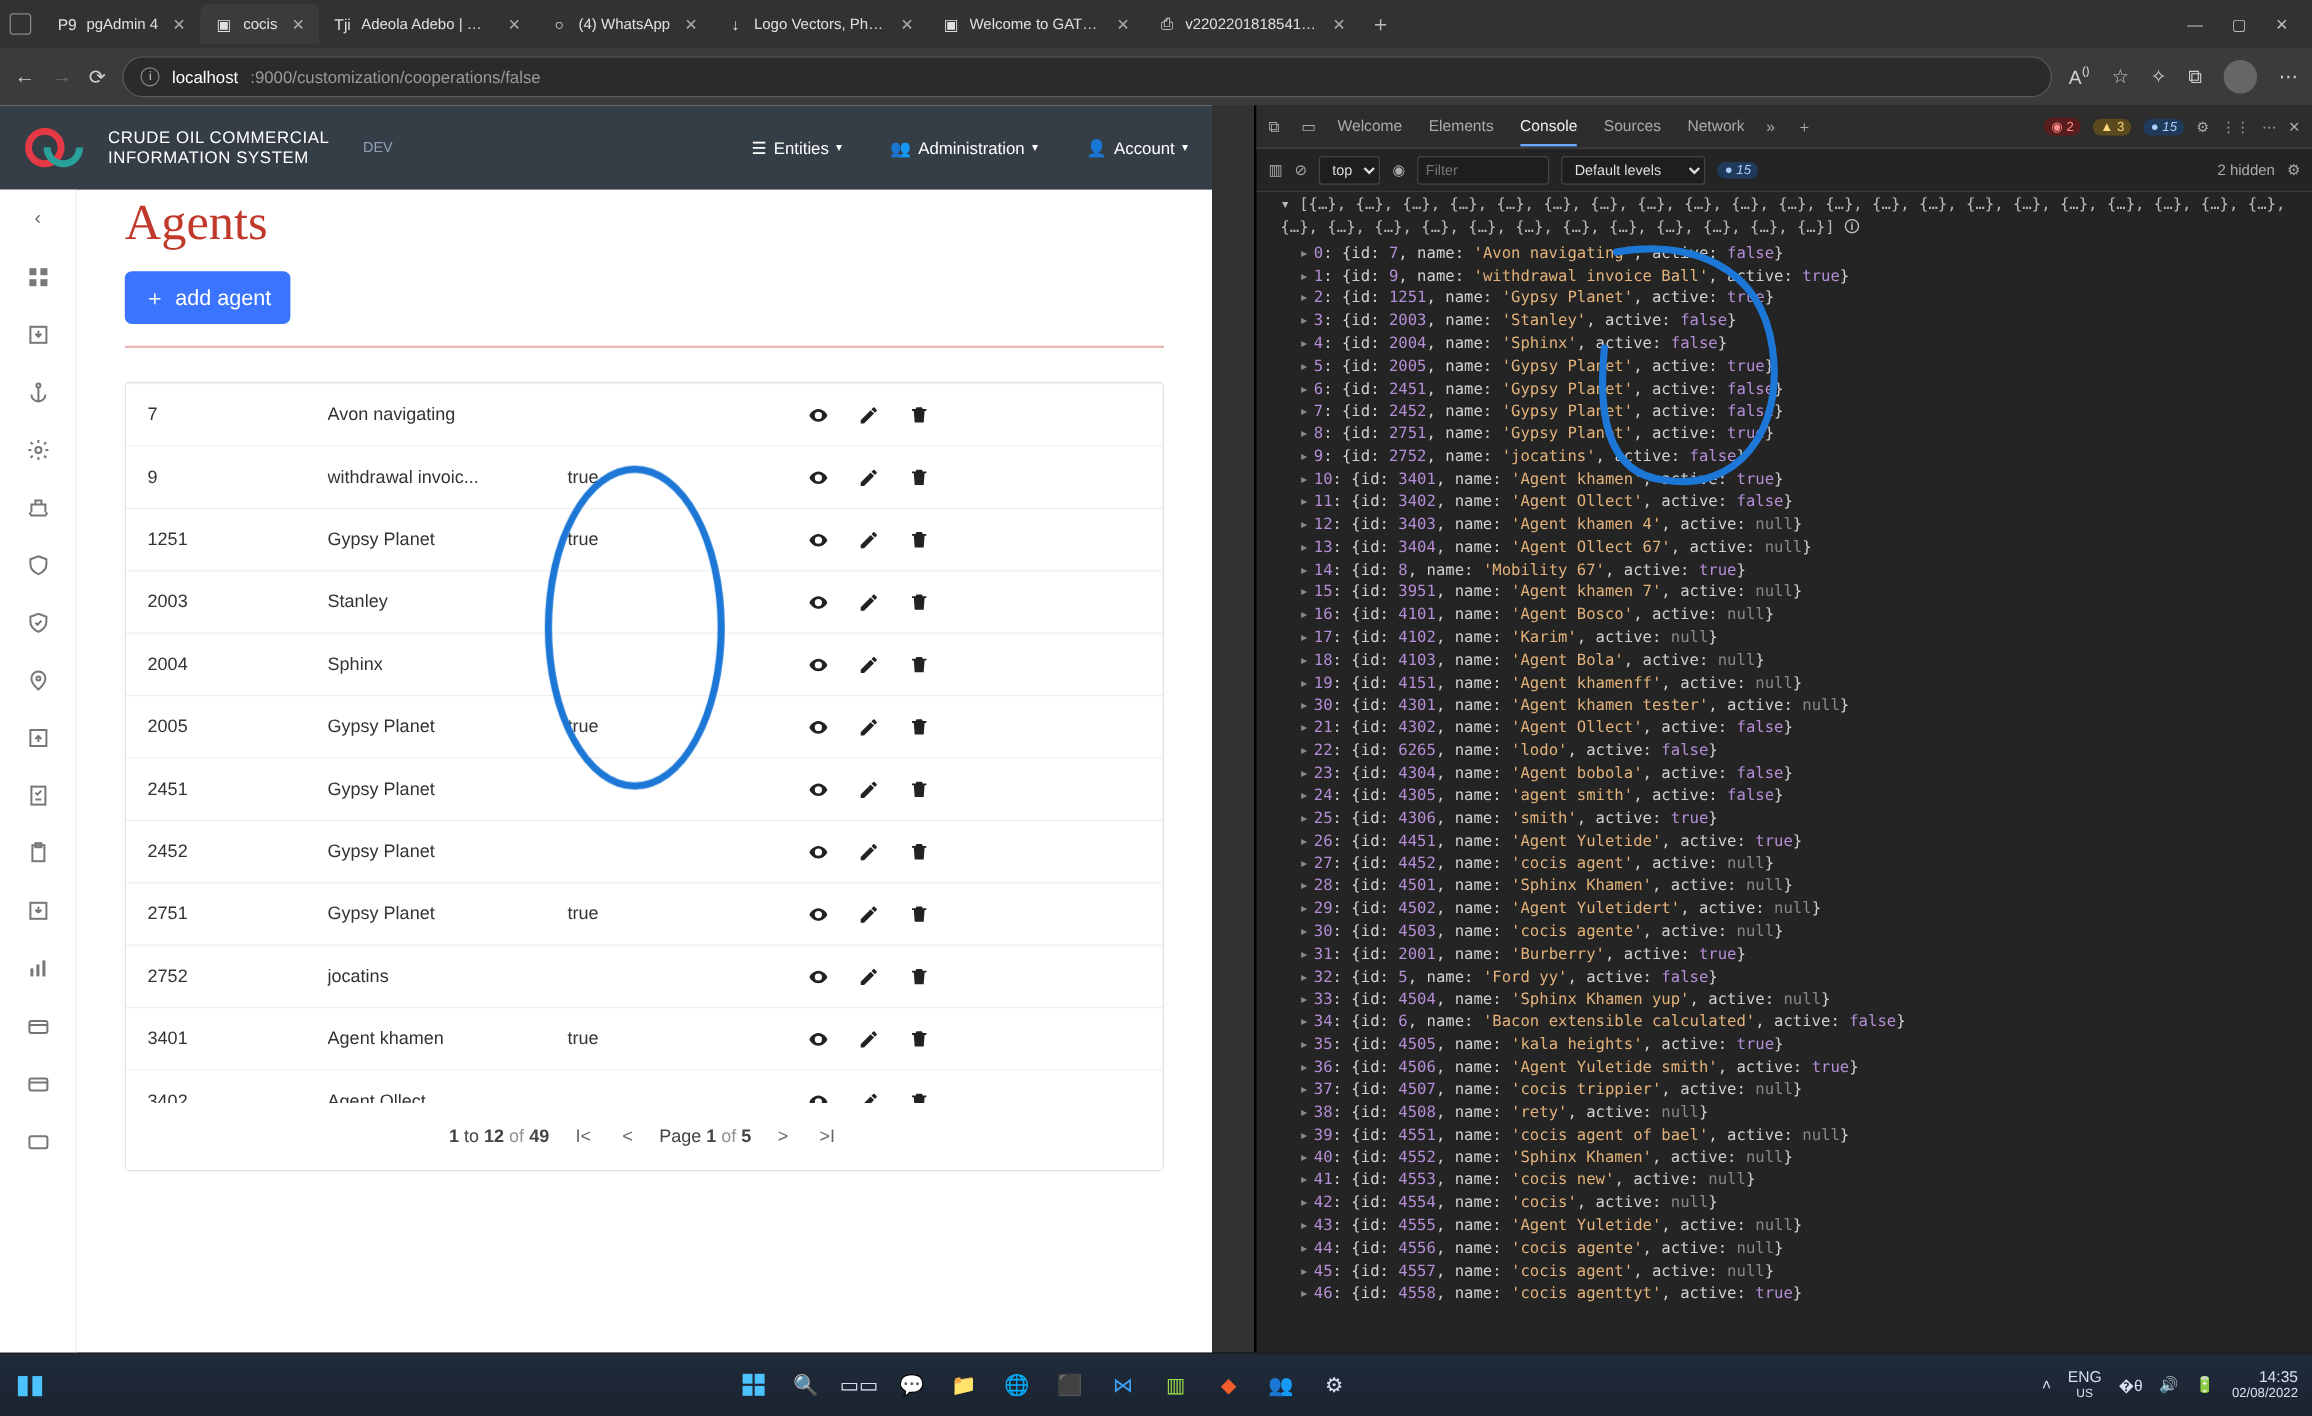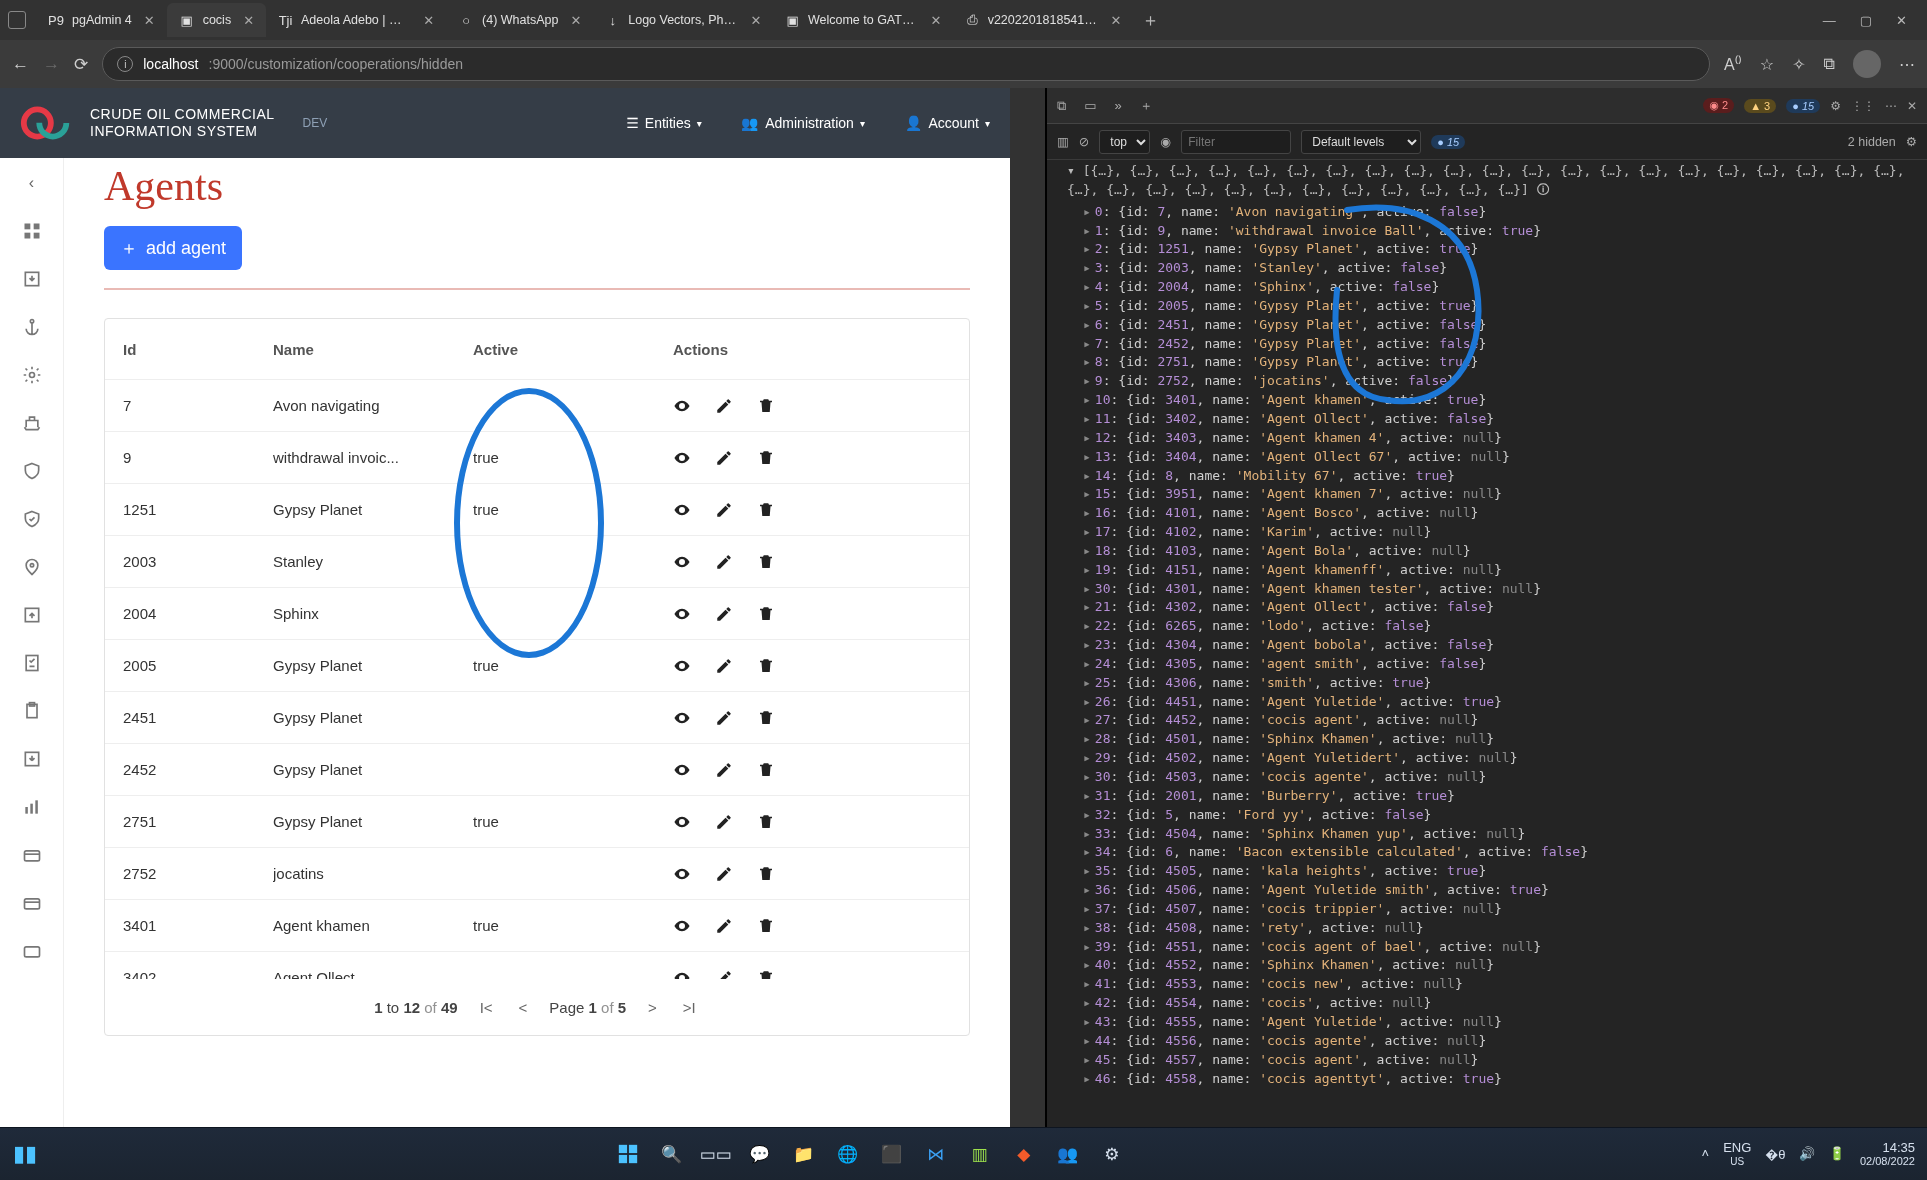--- a/index.html
+++ b/index.html
@@ -133,21 +133,21 @@
   </div>
 </div>
 
 <div class="addrbar">
   <span class="nav-icn">←</span>
   <span class="nav-icn disabled">→</span>
   <span class="nav-icn">⟳</span>
   <div class="url-field">
     <span style="border:1px solid #888;border-radius:50%;width:16px;height:16px;display:flex;align-items:center;justify-content:center;font-size:10px;">i</span>
     <span class="url-host">localhost</span>
-      <span class="url-rest">:9000/customization/cooperations/hidden</span>
+      <span class="url-rest">:9000/customization/cooperations/false</span>
   </div>
   <div class="addr-right">
     <span>A⁽⁾</span>
     <span>☆</span>
     <span>✧</span>
     <span>⧉</span>
     <span class="avatar-circle"></span>
     <span>⋯</span>
   </div>
 </div>
@@ -287,26 +287,20 @@
       </div>
       <div class="app-main">
         <h1 class="page-title">Agents</h1>
         <button class="add-btn">
           <span>＋</span>
             <span>add agent</span>
         </button>
         <div class="hr-red"></div>
 
         <div class="grid">
-          <div class="grid-header">
-            <div>Id</div>
-            <div>Name</div>
-            <div>Active</div>
-            <div>Actions</div>
-          </div>
           <div class="grid-body" id="grid-body">
               <div class="grid-row">
     <div>7</div>
     <div class="truncate">Avon navigating</div>
     <div></div>
     <div class="actions">
       <span class="ic"><svg viewBox="0 0 24 24" fill="#222">
                       <path d="M12 5c-5 0-9 4.5-10 7 1 2.5 5 7 10 7s9-4.5 10-7c-1-2.5-5-7-10-7zm0 11a4 4 0 1 1 0-8 4 4 0 0 1 0 8z"></path>
                     </svg></span>
       <span class="ic"><svg viewBox="0 0 24 24" fill="#222">
@@ -506,20 +500,27 @@
 
         <div class="circle-annot" style="left:390px; top:230px; width:150px; height:270px;"></div>
       </div>
     </div>
   </div>
 
   <div class="devtools">
     <div class="dt-tabs">
       <span style="color:#aaa;">⧉</span>
       <span style="color:#aaa;">▭</span>
+      <div id="dt-tabs-list" style="display:flex; gap:22px;">
+          <span class="dtab">Welcome</span>
+          <span class="dtab">Elements</span>
+          <span class="dtab active">Console</span>
+          <span class="dtab">Sources</span>
+          <span class="dtab">Network</span>
+        </div>
       <span style="color:#aaa;">»</span>
       <span style="color:#aaa;">＋</span>
       <div class="badges">
         <span class="pill err">◉ <span>2</span></span>
         <span class="pill warn">▲ <span>3</span></span>
         <span class="pill info">● <span>15</span></span>
         <span style="color:#aaa;">⚙</span>
         <span style="color:#aaa;">⋮⋮</span>
         <span style="color:#aaa;">⋯</span>
         <span style="color:#aaa;">✕</span>

